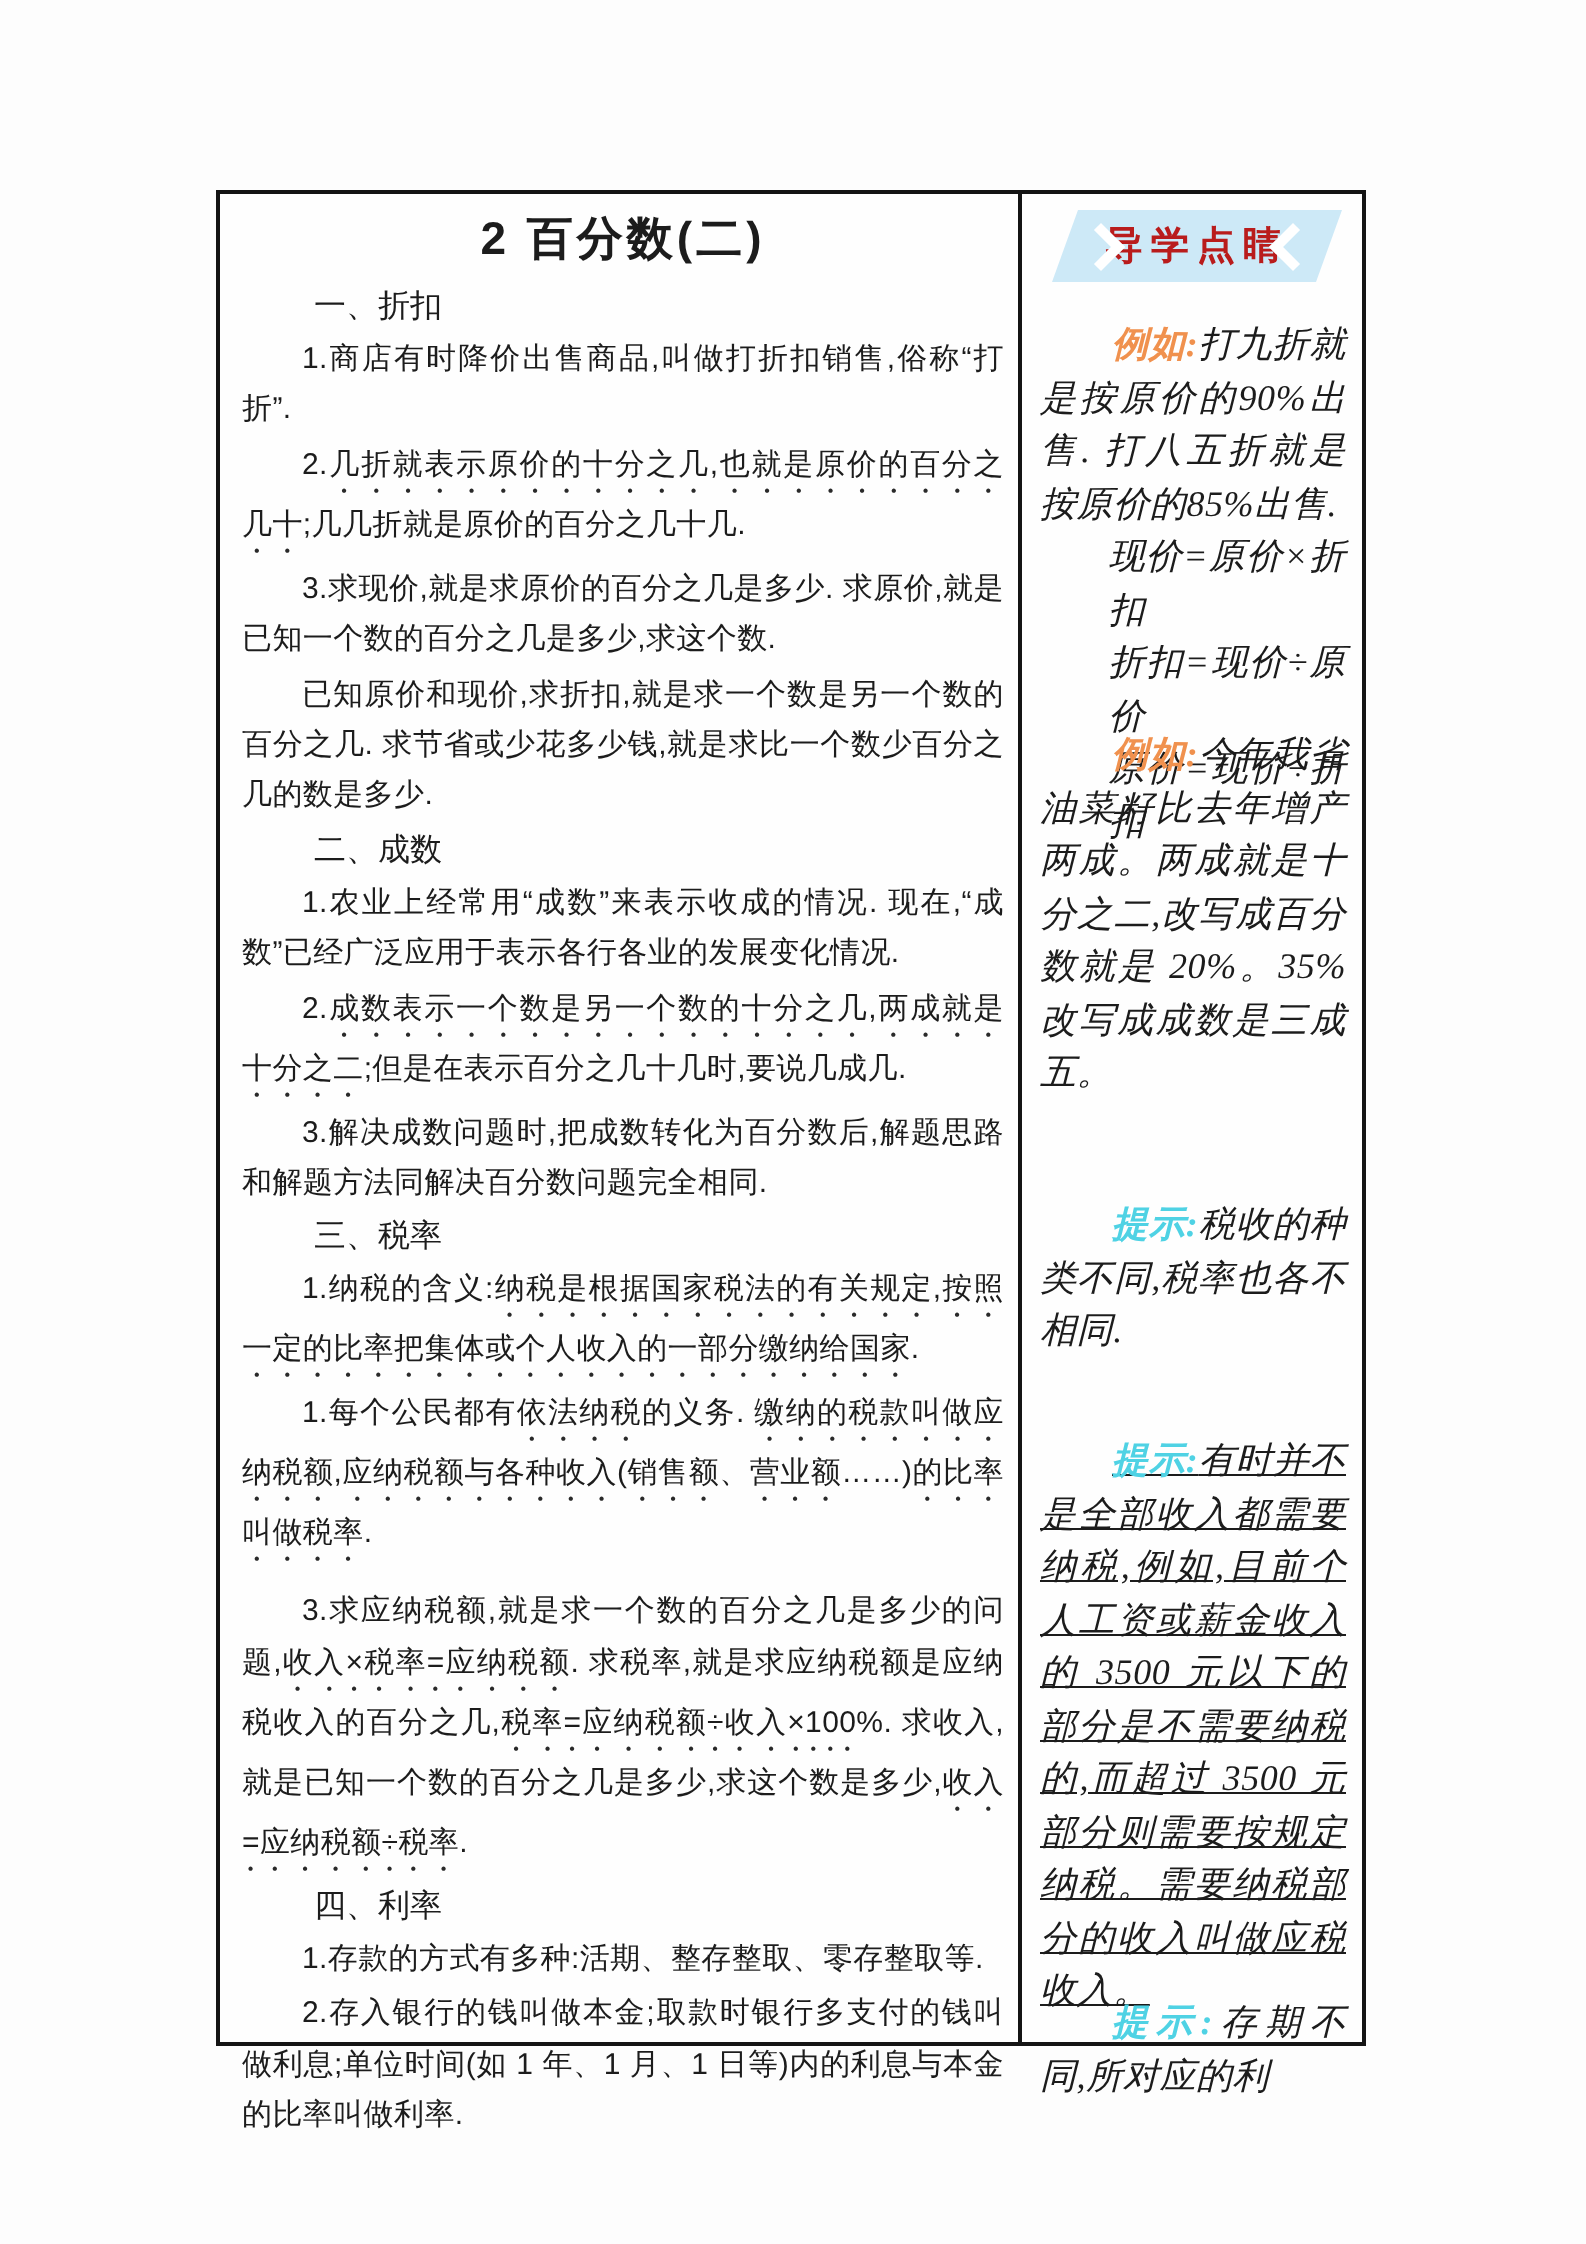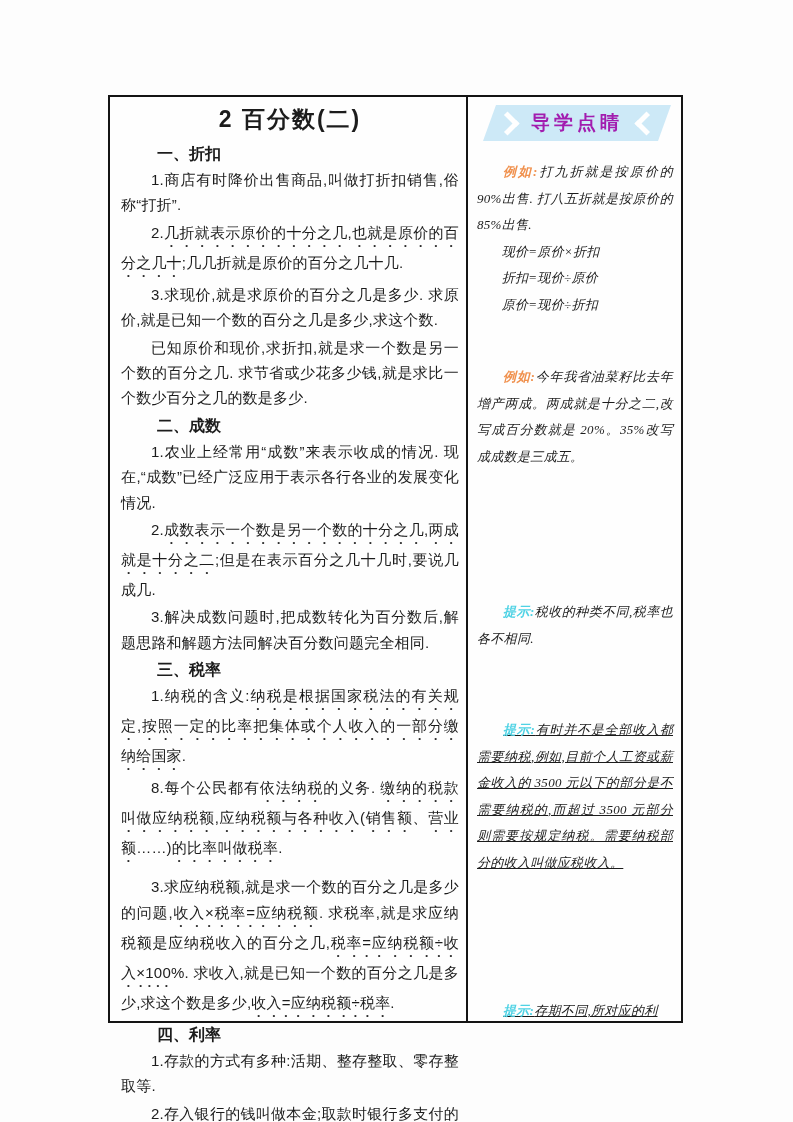--- a/index.html
+++ b/index.html
@@ -7,28 +7,28 @@
     width:793px;height:1122px;background:#fdfdfd;position:relative;overflow:hidden;
     font-family:"Liberation Sans",sans-serif;color:#1c1c1c;
     -webkit-font-smoothing:antialiased;
   }
   .sheet{
     position:absolute;left:108px;top:95px;width:575px;height:928px;
     border:2px solid #141414;box-sizing:border-box;display:flex;background:#fefefe;
   }
   
   .left-col{
-    width:356px;box-sizing:border-box;padding:4px 7px 0 11px;
+    width:399px;box-sizing:border-box;padding:4px 7px 0 11px;
   }
   .doc-title{
     font-size:23px;font-weight:bold;text-align:center;letter-spacing:2px;
     margin:3px 0 7px 0;line-height:30px;
   }
   .sec-heading{
-    font-size:16px;font-weight:bold;line-height:25px;padding-left:36px;
+    font-size:16px;font-weight:normal;line-height:25px;padding-left:36px;
     margin:2px 0 1px 0;
   }
   .para{
     font-size:15px;line-height:25.4px;margin:0 0 2px 0;text-indent:2em;
     text-align:justify;letter-spacing:0.2px;
   }
   .para.gap-top{margin-top:9px;}
   .emdot{
     -webkit-text-emphasis:filled dot #2a2a2a;
     -webkit-text-emphasis-position:under;
@@ -46,60 +46,60 @@
   }
   .banner-label{
     font-size:19px;font-weight:bold;letter-spacing:4px;
   }
   .chev{position:absolute;top:10px;width:12px;height:12px;}
   .chev-l{left:16px;border-top:5px solid #fff;border-right:5px solid #fff;transform:rotate(45deg);}
   .chev-r{right:16px;border-top:5px solid #fff;border-left:5px solid #fff;transform:rotate(-45deg);}
   .note{
     position:absolute;left:0;right:0;padding:0 8px 0 9px;box-sizing:border-box;
     font-family:"Liberation Serif",serif;font-style:italic;
-    font-size:13px;line-height:26.5px;text-align:justify;letter-spacing:0.3px;
+    font-size:18px;line-height:26.5px;text-align:justify;letter-spacing:0.3px;
   }
   .note-body{text-indent:2em;display:block;}
   .note-tag{font-weight:bold;font-style:italic;}
   .formula-line{display:block;padding-left:1.9em;text-indent:0;}
   .n1{top:62px;}
   .n2{top:267px;}
   .n3{top:502px;}
   .n4{top:620px;text-decoration:underline;}
-  .n5{top:901px;text-decoration:underline;}
+  .n5{top:901px;}
 </style>
 </head>
 <body>
 
 <div class="sheet">
   <div class="left-col">
     <div class="doc-title">2  百分数(二)</div>
     <div id="sections-root">
         <div class="sec-heading">一、折扣</div>
         <p class="para"><span>1.商店有时降价出售商品,叫做打折扣销售,俗称“打折”.</span></p>
         <p class="para"><span>2.</span><span class="emdot">几折就表示原价的十分之几,也就是原价的百分之几十</span><span>;几几折就是原价的百分之几十几.</span></p>
         <p class="para"><span>3.求现价,就是求原价的百分之几是多少. 求原价,就是已知一个数的百分之几是多少,求这个数.</span></p>
         <p class="para"><span>已知原价和现价,求折扣,就是求一个数是另一个数的百分之几. 求节省或少花多少钱,就是求比一个数少百分之几的数是多少.</span></p>
         <div class="sec-heading">二、成数</div>
         <p class="para"><span>1.农业上经常用“成数”来表示收成的情况. 现在,“成数”已经广泛应用于表示各行各业的发展变化情况.</span></p>
         <p class="para"><span>2.</span><span class="emdot">成数表示一个数是另一个数的十分之几,两成就是十分之二</span><span>;但是在表示百分之几十几时,要说几成几.</span></p>
         <p class="para"><span>3.解决成数问题时,把成数转化为百分数后,解题思路和解题方法同解决百分数问题完全相同.</span></p>
         <div class="sec-heading">三、税率</div>
         <p class="para"><span>1.纳税的含义:</span><span class="emdot">纳税是根据国家税法的有关规定,按照一定的比率把集体或个人收入的一部分缴纳给国家</span><span>.</span></p>
-        <p class="para"><span>8.每个公民都有</span><span class="emdot">依法纳税</span><span>的义务. </span><span class="emdot">缴纳的税款叫做应纳税额,应纳税额与各种收入(销售额、营业额……)的比率叫做税率</span><span>.</span></p>
+        <p class="para"><span>1.每个公民都有</span><span class="emdot">依法纳税</span><span>的义务. </span><span class="emdot">缴纳的税款叫做应纳税额,应纳税额与各种收入(销售额、营业额……)的比率叫做税率</span><span>.</span></p>
         <p class="para gap-top"><span>3.求应纳税额,就是求一个数的百分之几是多少的问题,</span><span class="emdot">收入×税率=应纳税额</span><span>. 求税率,就是求应纳税额是应纳税收入的百分之几,</span><span class="emdot">税率=应纳税额÷收入×100%</span><span>. 求收入,就是已知一个数的百分之几是多少,求这个数是多少,</span><span class="emdot">收入=应纳税额÷税率</span><span>.</span></p>
         <div class="sec-heading">四、利率</div>
         <p class="para"><span>1.存款的方式有多种:活期、整存整取、零存整取等.</span></p>
         <p class="para"><span>2.存入银行的钱叫做本金;取款时银行多支付的钱叫做利息;单位时间(如 1 年、1 月、1 日等)内的利息与本金的比率叫做利率.</span></p>
       </div>
   </div>
   <div class="right-col">
     <div class="banner" style="background: rgb(205, 233, 247);">
       <span class="chev chev-l"></span>
-      <span class="banner-label" style="color: #a21caf;">导学点睛</span>
+      <span class="banner-label" style="color: #b91c1c;">导学点睛</span>
       <span class="chev chev-r"></span>
     </div>
     <div id="notes-root">
         <div class="note n1">
           <span class="note-body"><span class="note-tag" style="color: rgb(240, 145, 78);">例如:</span>打九折就是按原价的90%出售. 打八五折就是按原价的85%出售.</span>
           <span class="formula-line">现价=原价×折扣</span>
           <span class="formula-line">折扣=现价÷原价</span>
           <span class="formula-line">原价=现价÷折扣</span>
         </div>
         <div class="note n2">

